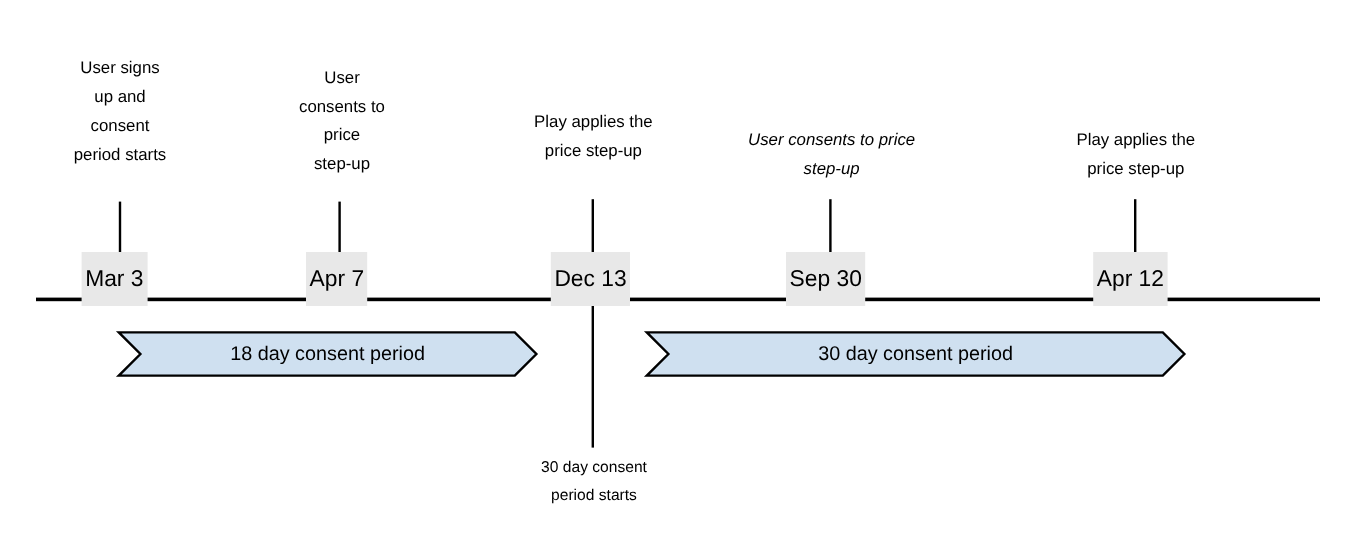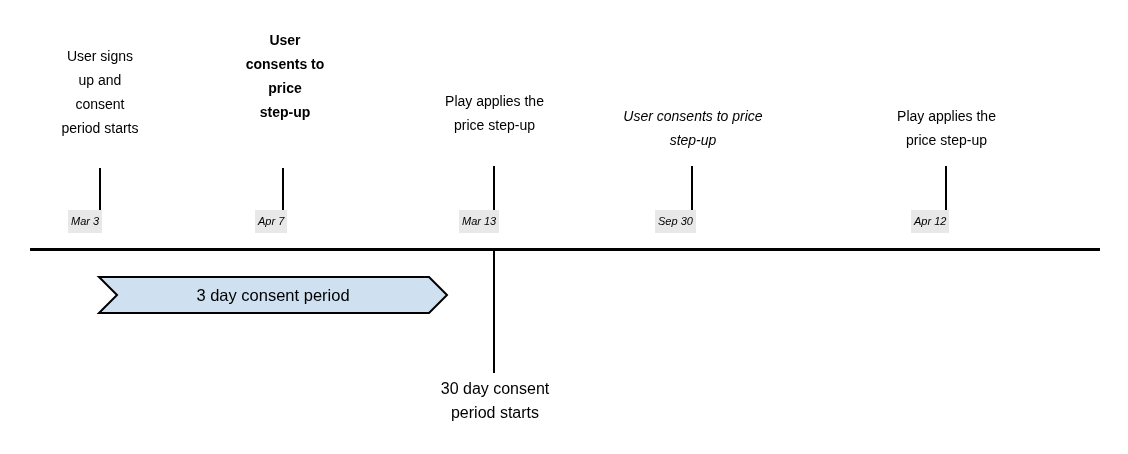--- a/index.html
+++ b/index.html
@@ -41,25 +41,24 @@
     line-height: 24px;
     color: #000000;
     white-space: pre-line;
   }
 
   
   .date-chip {
     position: absolute;
     background: #e8e8e8;
     color: #000000;
-    font-size: 11px;
+    font-size: 19px;
     line-height: 21px;
-    padding: 1px 3px;
+    padding: 12px 3px;
     white-space: nowrap;
-    font-style: italic;
   }
 
   
   .banner {
     position: absolute;
     height: 38px;
   }
   .banner svg {
     display: block;
     width: 100%;
@@ -77,21 +76,21 @@
     justify-content: center;
     font-size: 16.5px;
     color: #000000;
     pointer-events: none;
   }
 
   
   .below-label {
     position: absolute;
     text-align: center;
-    font-size: 16px;
+    font-size: 13px;
     line-height: 24px;
     color: #000000;
     white-space: pre-line;
   }
 </style>
 </head>
 <body>
 
 <div id="canvas">
 
@@ -99,46 +98,52 @@
 
   <div class="tick" style="left:493px; top:251px; height:122px;"></div>
 
   <div class="event-label" style="left:35px; top:44px; width:130px;">User signs
 up and
 consent
 period starts</div>
   <div class="tick" style="left:99px; top:168px; height:44px;"></div>
   <div class="date-chip" style="left:68px; top:210px;">Mar 3</div>
 
-  <div class="event-label" style="left:220px; top:28px; width:130px;font-weight:bold;">User
+  <div class="event-label" style="left:220px; top:52px; width:130px;">User
 consents to
 price
 step-up</div>
   <div class="tick" style="left:282px; top:168px; height:44px;"></div>
   <div class="date-chip" style="left:255px; top:210px;">Apr 7</div>
 
   <div class="event-label" style="left:412px; top:89px; width:165px;">Play applies the
 price step-up</div>
   <div class="tick" style="left:493px; top:166px; height:46px;"></div>
-  <div class="date-chip" style="left:459px; top:210px;">Mar 13</div>
+  <div class="date-chip" style="left:459px; top:210px;">Dec 13</div>
 
   <div class="event-label" style="left:588px; top:104px; width:210px;font-style:italic;">User consents to price
 step-up</div>
   <div class="tick" style="left:691px; top:166px; height:46px;"></div>
   <div class="date-chip" style="left:655px; top:210px;">Sep 30</div>
 
   <div class="event-label" style="left:864px; top:104px; width:165px;">Play applies the
 price step-up</div>
   <div class="tick" style="left:945px; top:166px; height:46px;"></div>
   <div class="date-chip" style="left:911px; top:210px;">Apr 12</div>
 
   <div class="banner" style="left:98px; top:276px; width:350px;">
     <svg viewBox="0 0 350 38" preserveAspectRatio="none">
       <polygon points="1,1 331,1 349,19 331,37 1,37 19,19" fill="#cfe0f0" stroke="#000000" stroke-width="2" stroke-linejoin="miter" vector-effect="non-scaling-stroke"></polygon>
     </svg>
-    <div class="banner-text">3 day consent period</div>
+    <div class="banner-text">18 day consent period</div>
   </div>
 
+  <div class="banner" style="left:538px; top:276px; width:450px;">
+    <svg viewBox="0 0 450 38" preserveAspectRatio="none">
+      <polygon points="1,1 431,1 449,19 431,37 1,37 19,19" fill="#cfe0f0" stroke="#000000" stroke-width="2" stroke-linejoin="miter" vector-effect="non-scaling-stroke"></polygon>
+    </svg>
+    <div class="banner-text">30 day consent period</div>
+  </div>
 
   <div class="below-label" style="left:410px; top:377px; width:170px;">30 day consent
 period starts</div>
 
 </div>
 
 </body></html>

